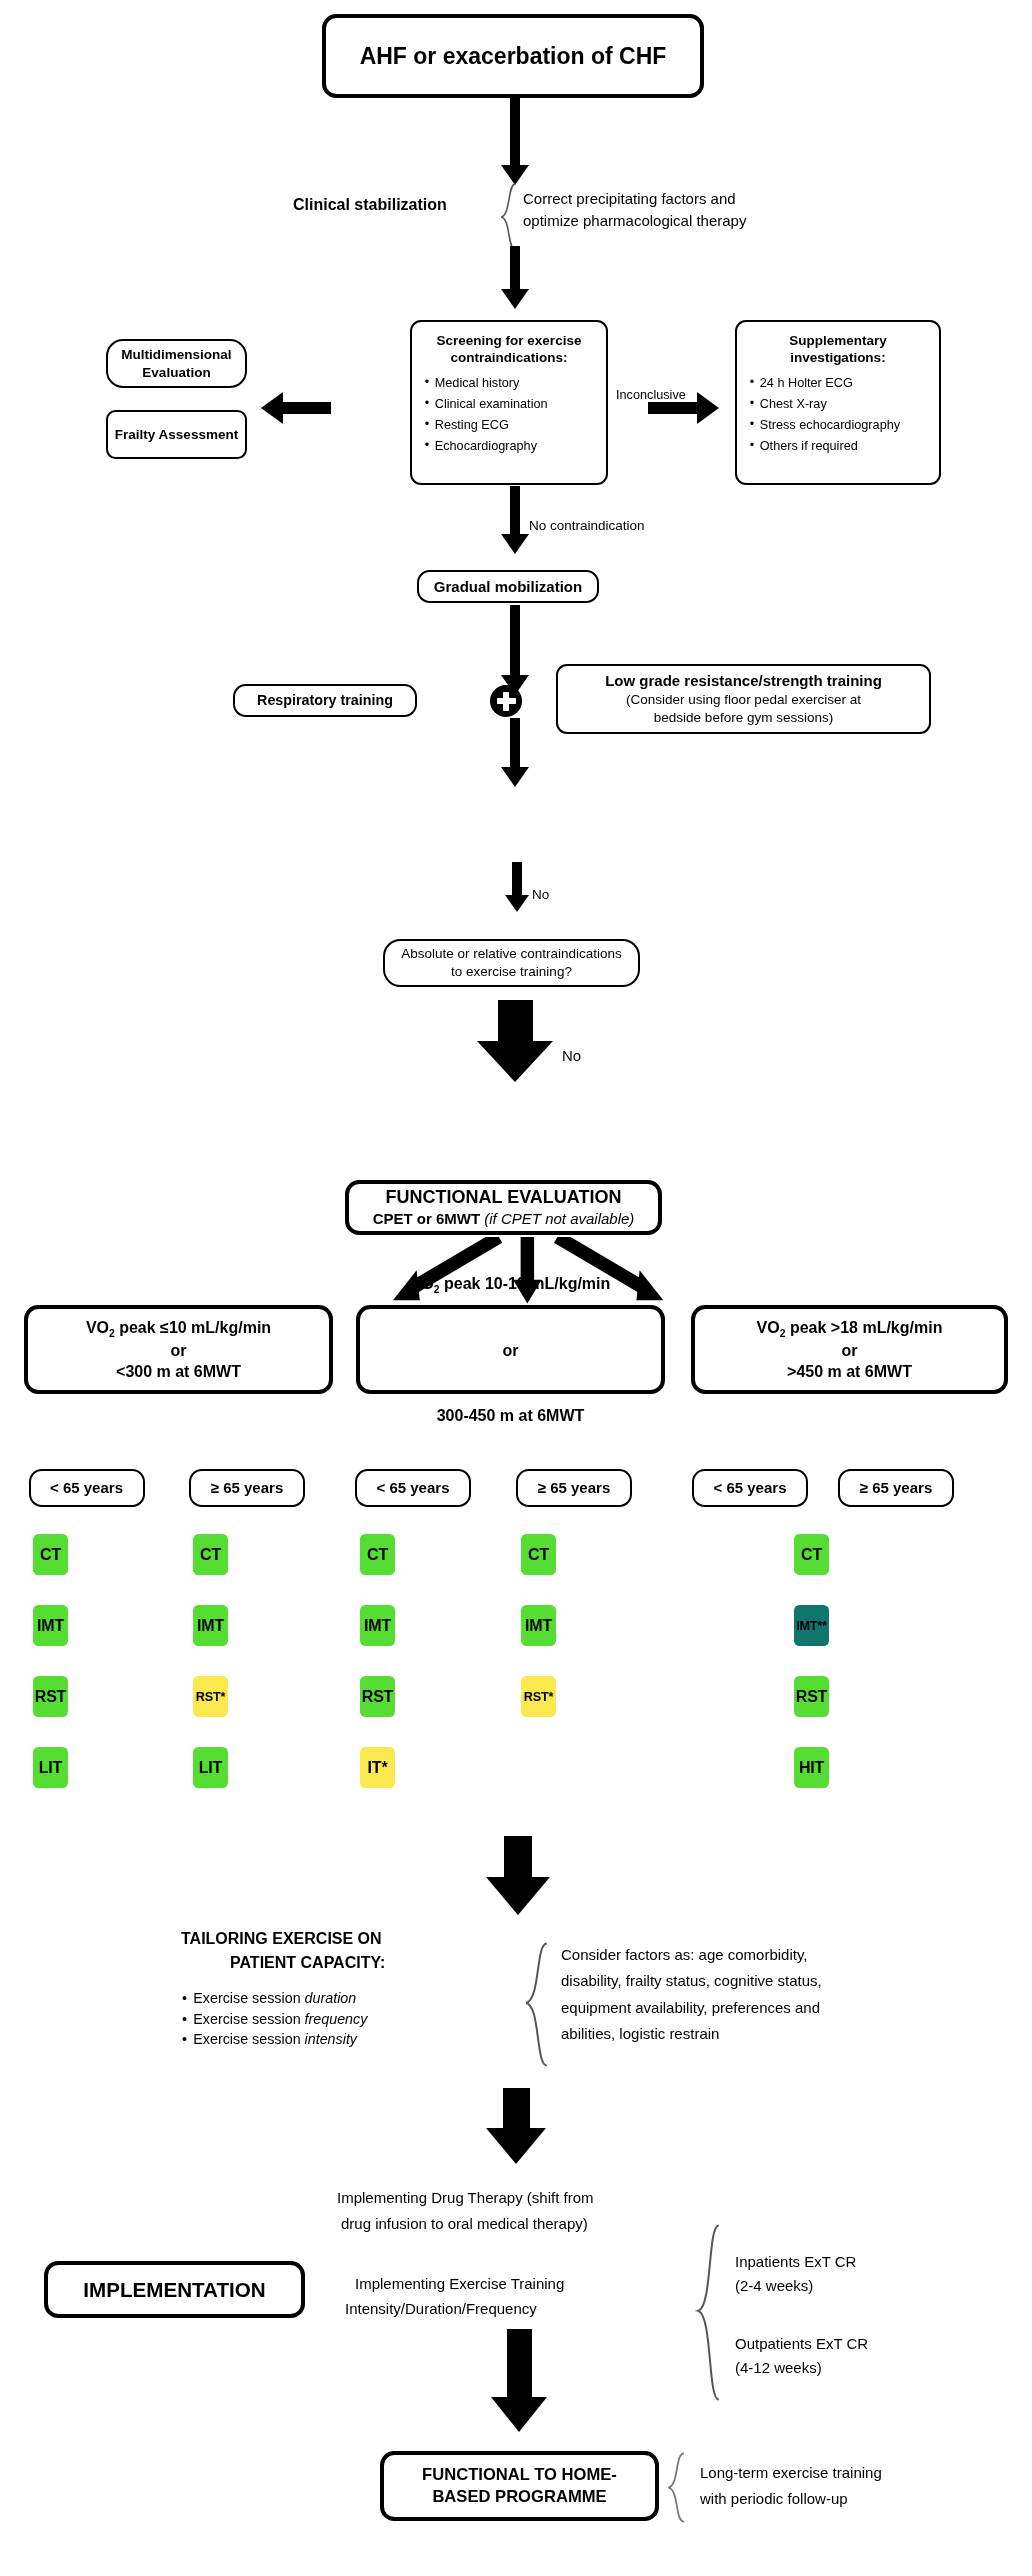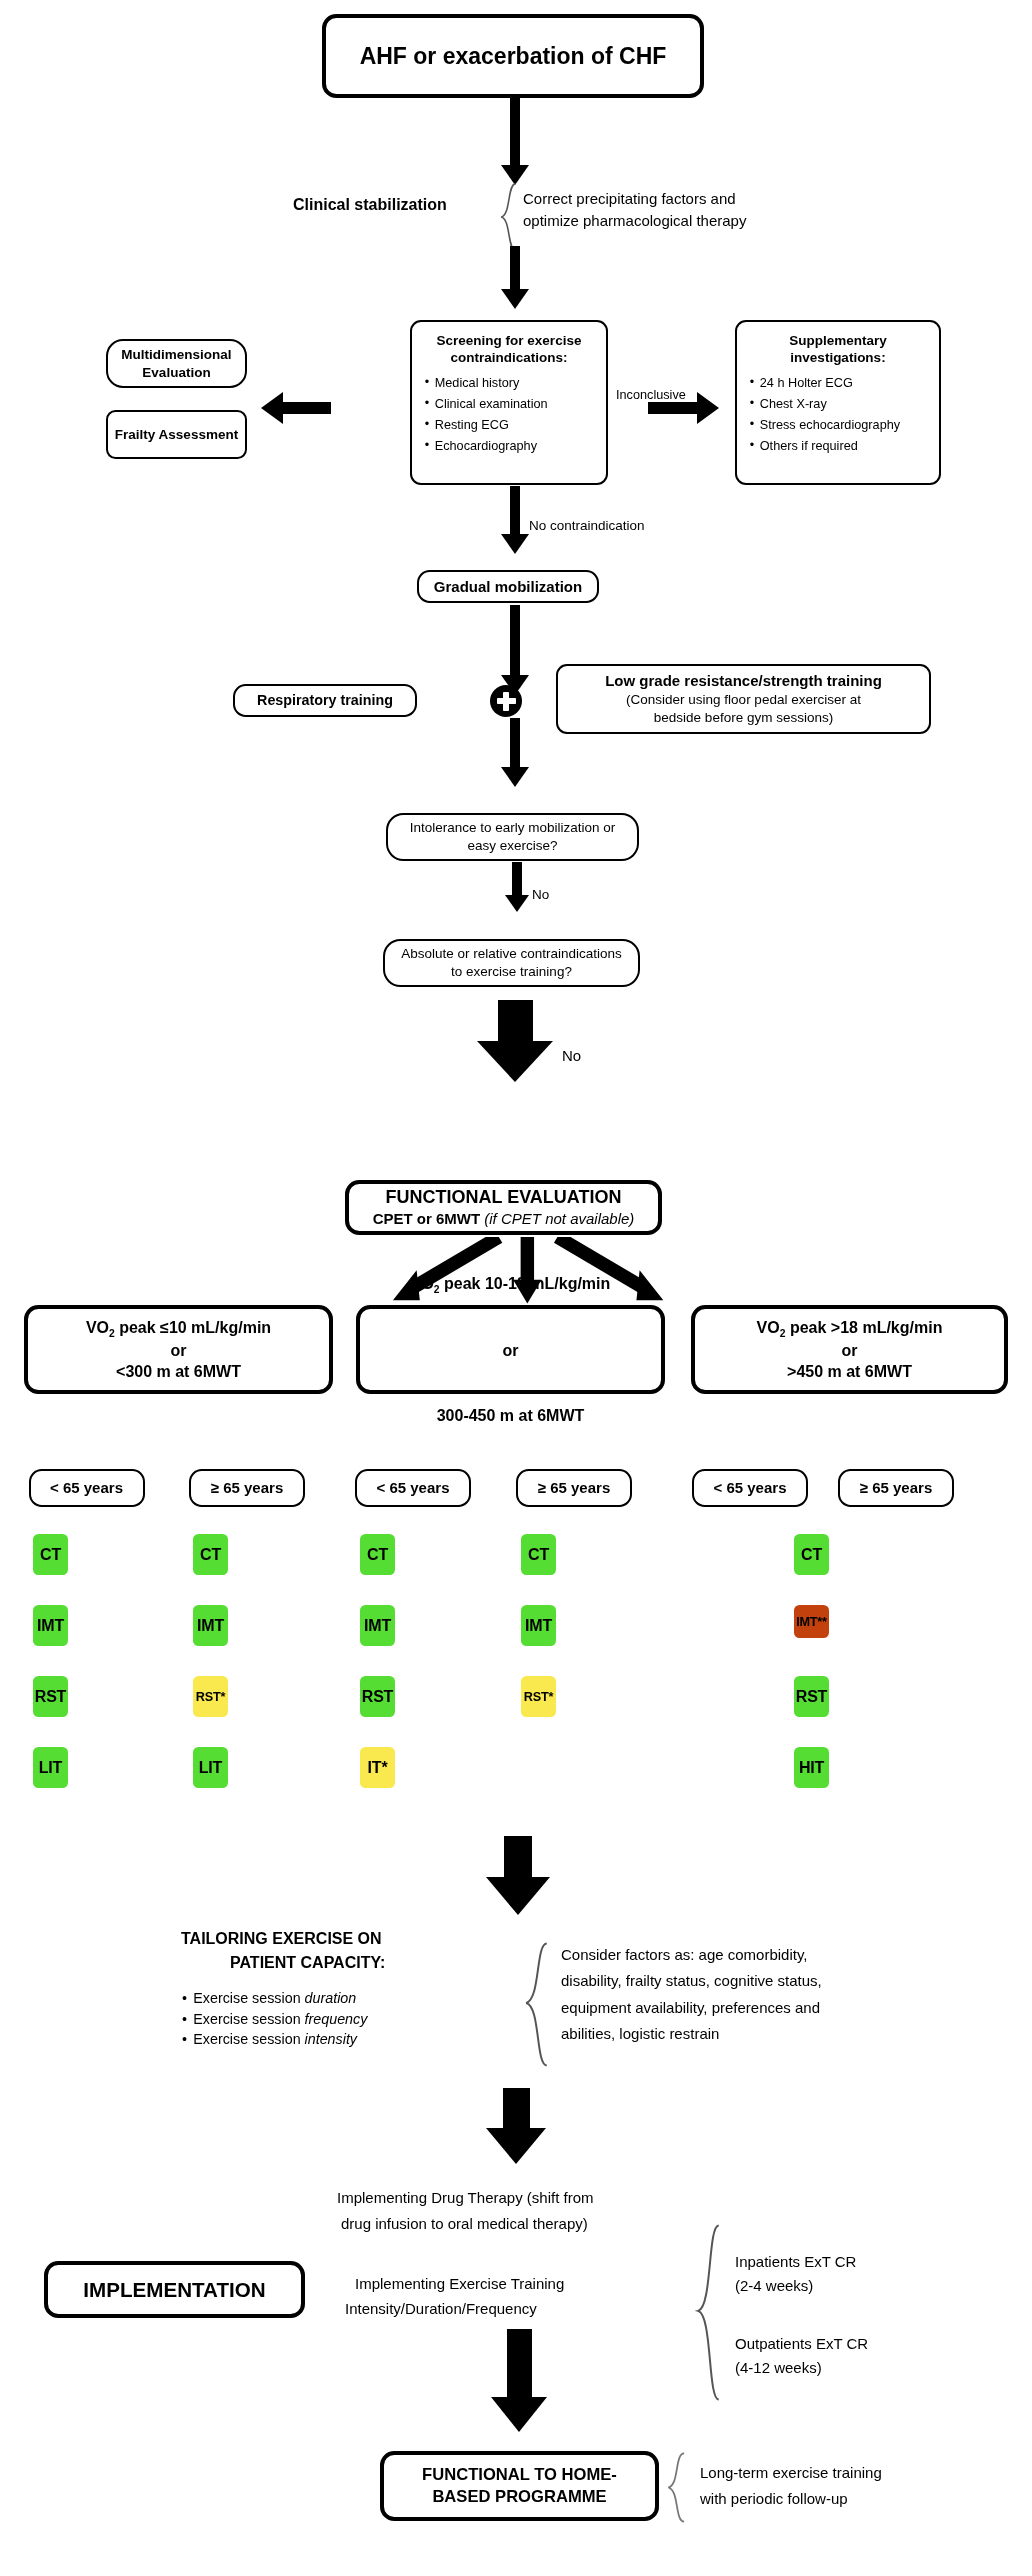--- a/index.html
+++ b/index.html
@@ -235,24 +235,20 @@
     <span class="b" style="font-size:15px;">Low grade resistance/strength training</span>
     <span style="font-size:13.5px;">(Consider using floor pedal exerciser at</span>
     <span style="font-size:13.5px;">bedside before gym sessions)</span>
   </div>
 
   <div class="arrow-down" style="left:501px;top:718px;">
     <div class="shaft" style="width:10.3px;height:49px;"></div>
     <div class="head" style="border-left-width:14.3px;border-right-width:14.3px;border-top-width:20.6px;"></div>
   </div>
 
-  <div class="abs rbox thin" style="left:386px;top:813px;width:253px;height:48px;font-size:13.5px;">
-    <span>Intolerance to early mobilization or</span>
-    <span>easy exercise?</span>
-  </div>
 
   <div class="arrow-down" style="left:505px;top:862px;">
     <div class="shaft" style="width:10.3px;height:33px;"></div>
     <div class="head" style="border-left-width:12px;border-right-width:12px;border-top-width:17.4px;"></div>
   </div>
   <div class="lbl" style="left:532px;top:887px;font-size:13.5px;">No</div>
 
   <div class="abs rbox thin" style="left:383px;top:939px;width:257px;height:48px;font-size:13.5px;">
     <span>Absolute or relative contraindications</span>
     <span>to exercise training?</span>
@@ -337,21 +333,21 @@
       <div class="tag" style="left: 193px; top: 1676px; width: 35px; height: 41px; background: rgb(250, 232, 79); font-size: 12.7px;">RST*</div>
       <div class="tag" style="left: 193px; top: 1747px; width: 35px; height: 41px; background: rgb(85, 221, 51);">LIT</div>
       <div class="tag" style="left: 360px; top: 1534px; width: 35px; height: 41px; background: rgb(85, 221, 51);">CT</div>
       <div class="tag" style="left: 360px; top: 1605px; width: 35px; height: 41px; background: rgb(85, 221, 51);">IMT</div>
       <div class="tag" style="left: 360px; top: 1676px; width: 35px; height: 41px; background: rgb(85, 221, 51);">RST</div>
       <div class="tag" style="left: 360px; top: 1747px; width: 35px; height: 41px; background: rgb(250, 232, 79);">IT*</div>
       <div class="tag" style="left: 521px; top: 1534px; width: 35px; height: 41px; background: rgb(85, 221, 51);">CT</div>
       <div class="tag" style="left: 521px; top: 1605px; width: 35px; height: 41px; background: rgb(85, 221, 51);">IMT</div>
       <div class="tag" style="left: 521px; top: 1676px; width: 35px; height: 41px; background: rgb(250, 232, 79); font-size: 12.7px;">RST*</div>
       <div class="tag" style="left: 794px; top: 1534px; width: 35px; height: 41px; background: rgb(85, 221, 51);">CT</div>
-      <div class="tag" style="left: 794px; top: 1605px; width: 35px; height: 33px; background: #c2410c; font-size: 12.7px;">IMT**</div>
+      <div class="tag" style="left: 794px; top: 1605px; width: 35px; height: 41px; background: #0f766e; font-size: 12.7px;">IMT**</div>
       <div class="tag" style="left: 794px; top: 1676px; width: 35px; height: 41px; background: rgb(85, 221, 51);">RST</div>
       <div class="tag" style="left: 794px; top: 1747px; width: 35px; height: 41px; background: rgb(85, 221, 51);">HIT</div>
     </div>
 
   <div class="arrow-down" style="left:486px;top:1836px;">
     <div class="shaft" style="width:28.5px;height:41px;"></div>
     <div class="head" style="border-left-width:32px;border-right-width:32px;border-top-width:38px;"></div>
   </div>
 
   <div class="lbl b" style="left:181px;top:1930px;font-size:16px;">TAILORING EXERCISE ON</div>

